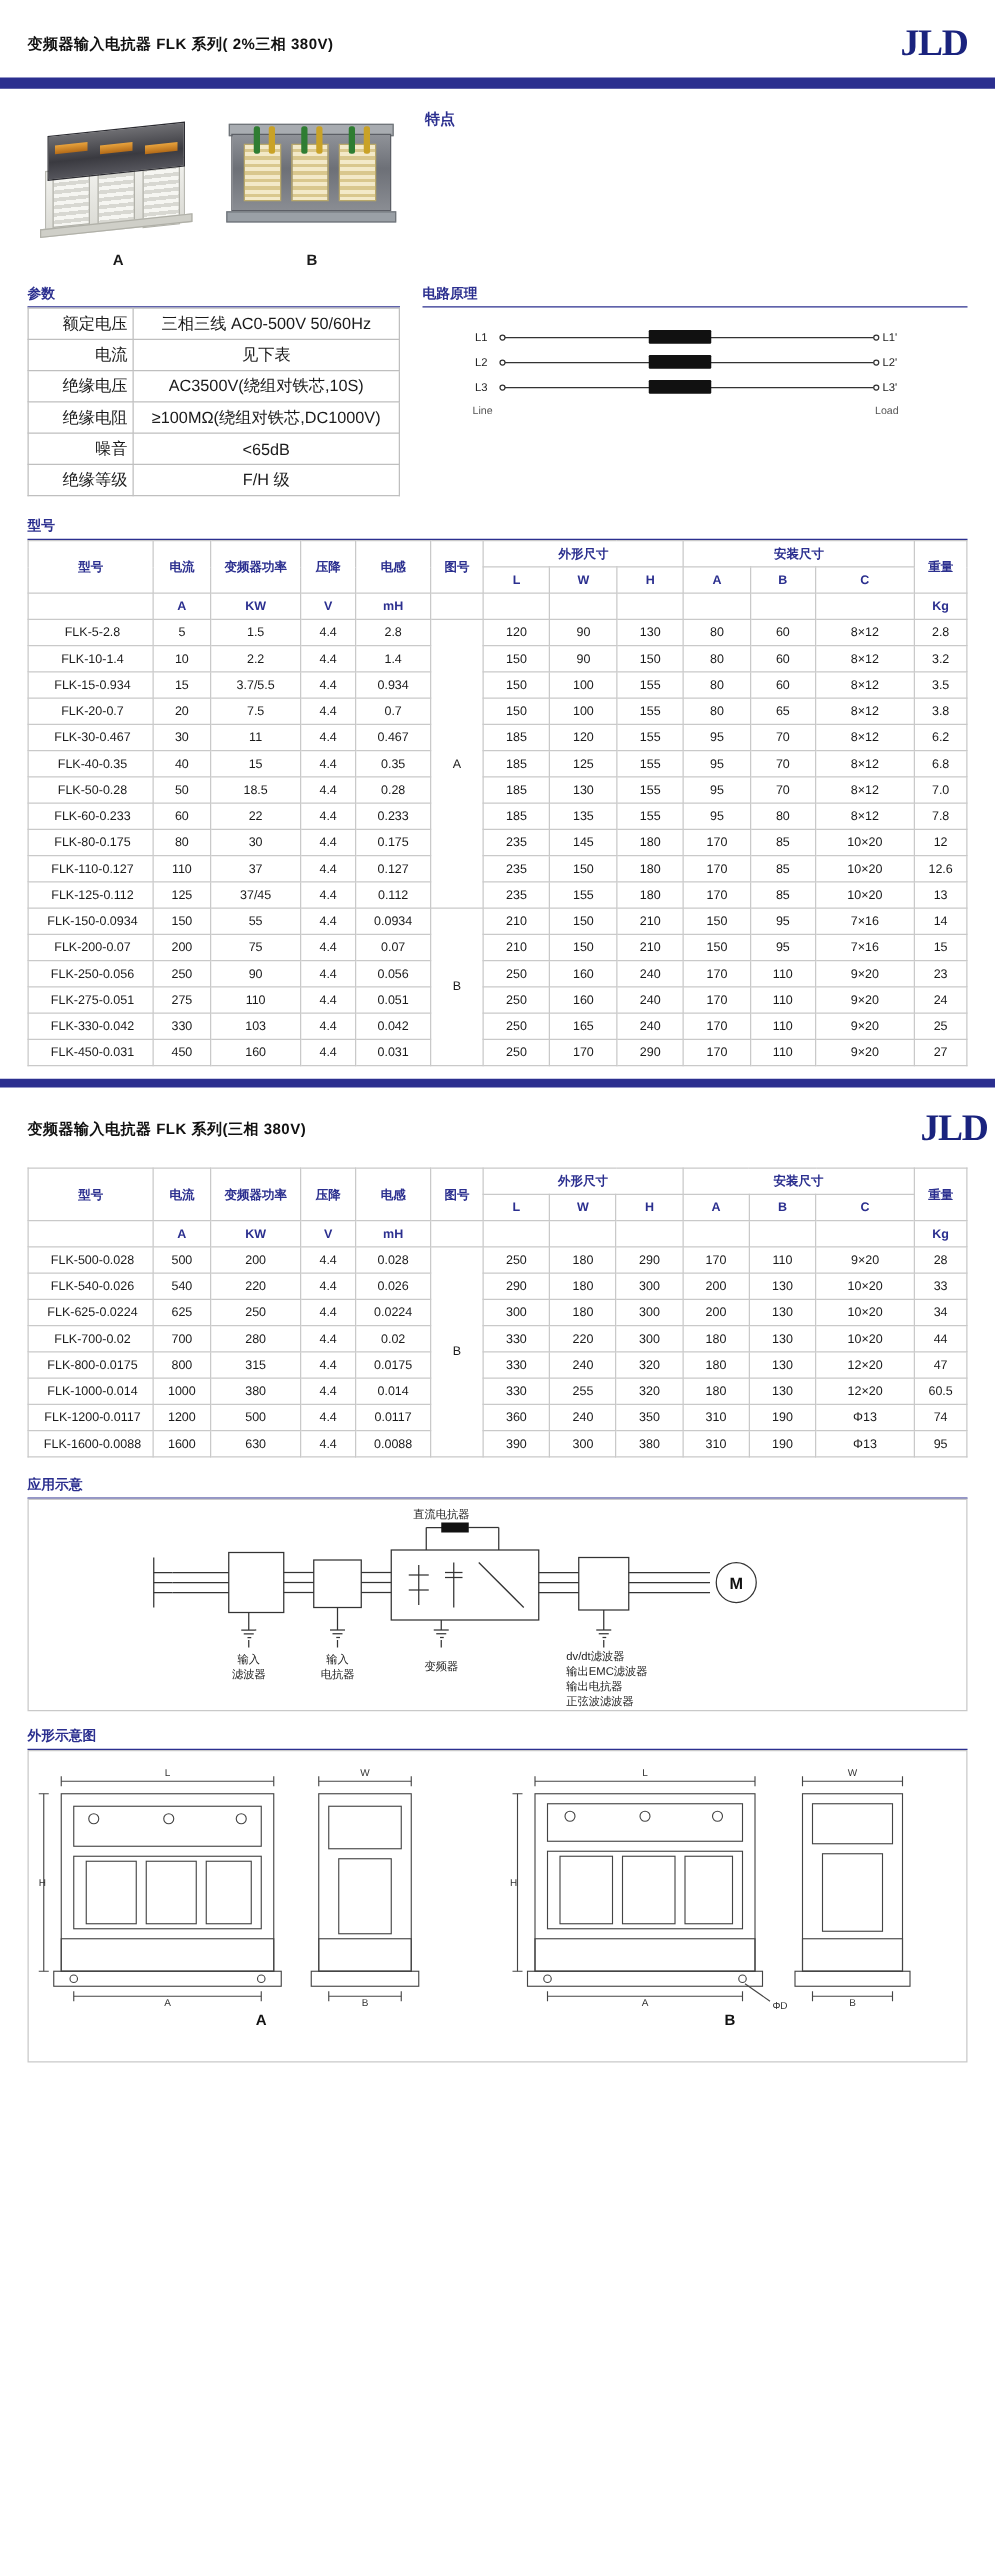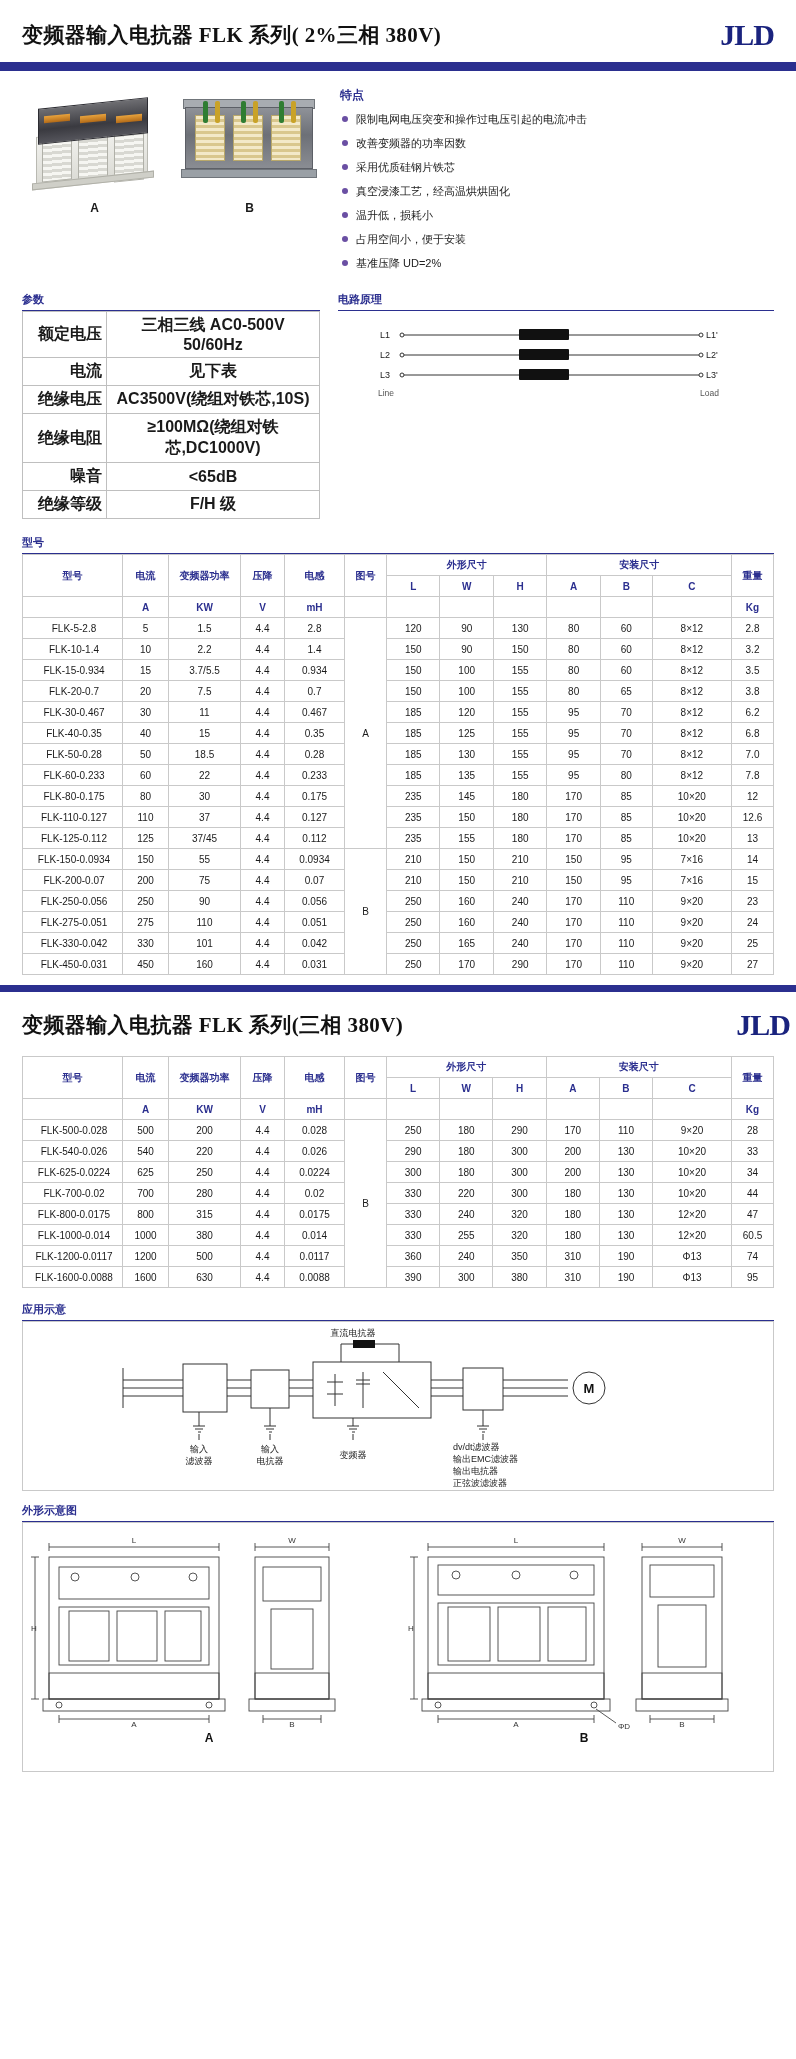--- a/index.html
+++ b/index.html
@@ -15,25 +15,24 @@
 
   
   .hdr {
     position: relative;
     padding: 18px 22px 10px 22px;
     display: flex;
     align-items: center;
     justify-content: space-between;
   }
   .hdr-title {
-    font-size: 21px;
+    font-size: 12px;
     font-weight: bold;
     color: #111;
     letter-spacing: 0.4px;
-    font-family: Liberation Serif, serif;
   }
   .logo {
     font-family: "Liberation Serif", "DejaVu Serif", serif;
     font-size: 30px;
     font-weight: bold;
     color: #1a237e;
     letter-spacing: -1px;
   }
   .blue-bar {
     height: 9px;
@@ -147,21 +146,21 @@
   
   .mid {
     display:flex; padding: 4px 22px 10px 22px; gap:18px;
   }
   .param-wrap { width: 300px; }
   .hdr-line {
     color:#2b2f8f; font-weight:bold; font-size:11px;
     border-bottom:1px solid #2b2f8f; padding-bottom:3px; margin-bottom:0;
   }
   table.param {
-    width:100%; border-collapse:collapse; font-size:16px;font-weight:bold;
+    width:100%; border-collapse:collapse; font-size:13px;
   }
   table.param td {
     border:1px solid #bfbfbf; padding:3px 4px; height:18px;
   }
   table.param td.k { width:84px; text-align:right; background:#fff; }
   table.param td.v { text-align:center; }
 
   .circ-wrap { flex:1; }
   .circ-box { padding: 6px 0 0 6px; }
 
@@ -243,29 +242,20 @@
             <div class="wire g6"></div>
           <div class="bot"></div>
         </div>
         <div class="photo-cap">B</div>
       </div>
 
     </div>
 
     <div class="features">
       <div class="sec-title">特点</div>
-      <ul class="feat-list">
-        <li>限制电网电压突变和操作过电压引起的电流冲击</li>
-        <li>改善变频器的功率因数</li>
-        <li>采用优质硅钢片铁芯</li>
-        <li>真空浸漆工艺，经高温烘烘固化</li>
-        <li>温升低，损耗小</li>
-        <li>占用空间小，便于安装</li>
-        <li>基准压降 UD=2%</li>
-      </ul>
     </div>
   </div>
 
   <div class="mid">
     <div class="param-wrap">
       <div class="hdr-line">参数</div>
       <table class="param">
         <tbody>
           <tr>
             <td class="k">额定电压</td>
@@ -580,21 +570,21 @@
             <td>160</td>
             <td>240</td>
             <td>170</td>
             <td>110</td>
             <td>9×20</td>
             <td>24</td>
           </tr>
           <tr>
             <td class="model">FLK-330-0.042</td>
             <td>330</td>
-            <td>101</td>
+            <td>103</td>
             <td>4.4</td>
             <td>0.042</td>
             <td>250</td>
             <td>165</td>
             <td>240</td>
             <td>170</td>
             <td>110</td>
             <td>9×20</td>
             <td>25</td>
           </tr>

